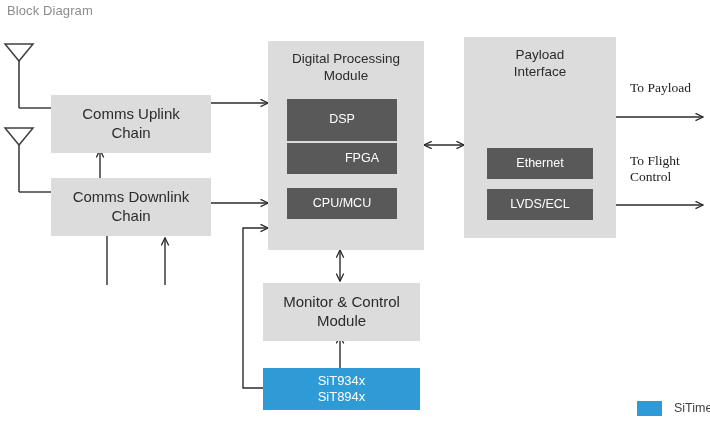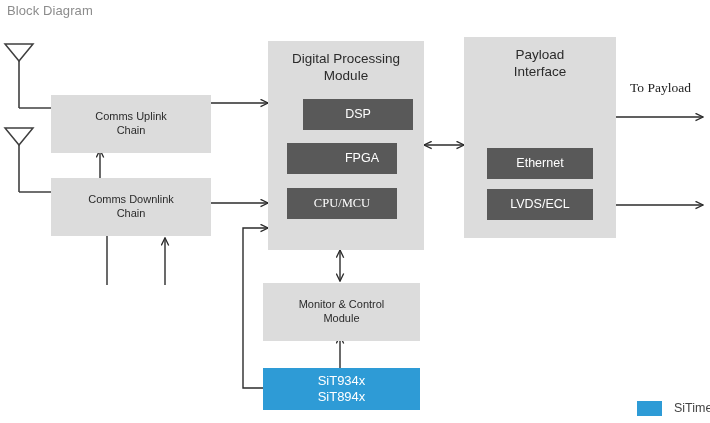--- a/index.html
+++ b/index.html
@@ -36,21 +36,21 @@
     box-sizing: border-box;
     display: flex;
     align-items: center;
     justify-content: center;
     text-align: center;
     line-height: 1.25;
   }
   .blk-gray {
     background: #dcdcdc;
     color: #2b2b2b;
-    font-size: 11px;
+    font-size: 15px;
   }
   .blk-group {
     background: #dcdcdc;
     color: #2b2b2b;
     font-size: 13.5px;
     align-items: flex-start;
     justify-content: center;
     padding-top: 10px;
   }
   .blk-dark {
@@ -171,27 +171,27 @@
       <span>Chain</span>
     </span>
   </div>
 
   <div class="blk blk-group" style="left:268px; top:41px; width:156px; height:209px;">
     <span class="lbl">
       <span>Digital Processing</span><br>
       <span>Module</span>
     </span>
   </div>
-  <div class="blk blk-dark" style="left:287px; top:99px; width:110px; height:31px;margin-left:16px;">
+  <div class="blk blk-dark" style="left:287px; top:99px; width:110px; height:42px;">
     <span class="lbl">DSP</span>
   </div>
   <div class="blk blk-dark" style="left:287px; top:143px; width:110px; height:31px;padding-left:40px;">
     <span class="lbl">FPGA</span>
   </div>
-  <div class="blk blk-dark" style="left:287px; top:188px; width:110px; height:31px;font-family:Liberation Serif, serif;">
+  <div class="blk blk-dark" style="left:287px; top:188px; width:110px; height:31px;">
     <span class="lbl">CPU/MCU</span>
   </div>
 
   <div class="blk blk-group" style="left:464px; top:37px; width:152px; height:201px;">
     <span class="lbl">
       <span>Payload</span><br>
       <span>Interface</span>
     </span>
   </div>
   <div class="blk blk-dark" style="left:487px; top:101px; width:106px; height:31px;margin-top:47px;">
@@ -210,19 +210,21 @@
 
 
   <div class="blk blk-blue" style="left:263px; top:368px; width:157px; height:42px;">
     <span class="lbl">
       <span>SiT934x</span><br>
       <span>SiT894x</span>
     </span>
   </div>
 
   <div class="side-label" style="left:630px; top:80px;">To Payload</div>
+  <div class="side-label" style="left:630px; top:153px;">To Flight
+Control</div>
 
   <div class="legend">
     <div class="legend-swatch"></div>
     <div class="legend-text">SiTime</div>
   </div>
 
 </div>
 
 </body></html>

